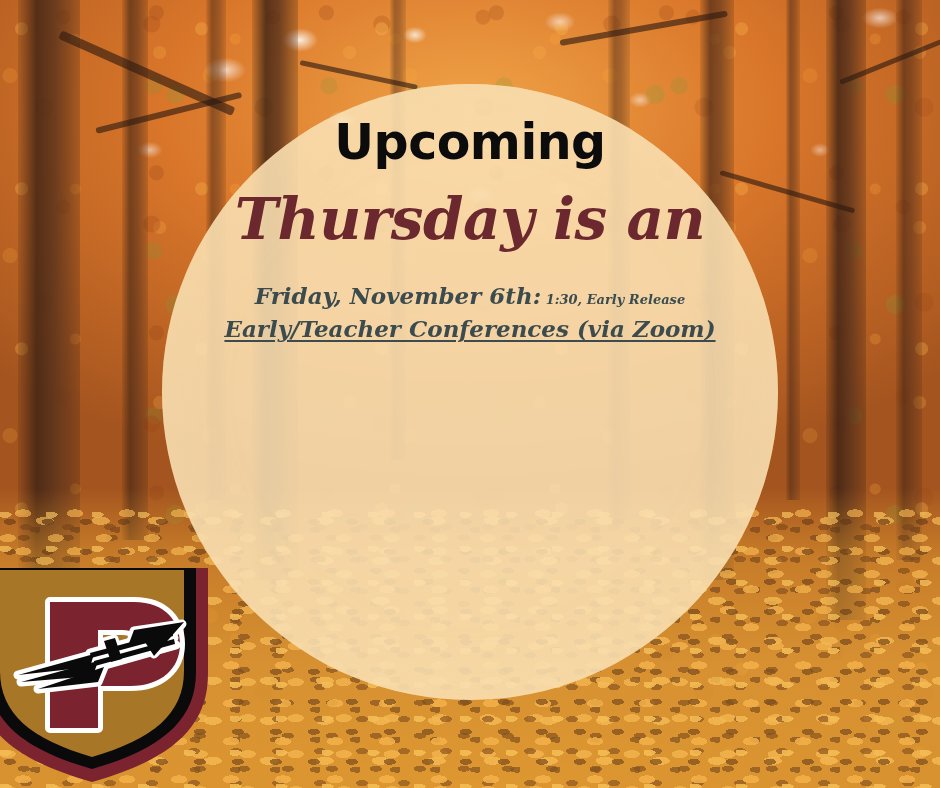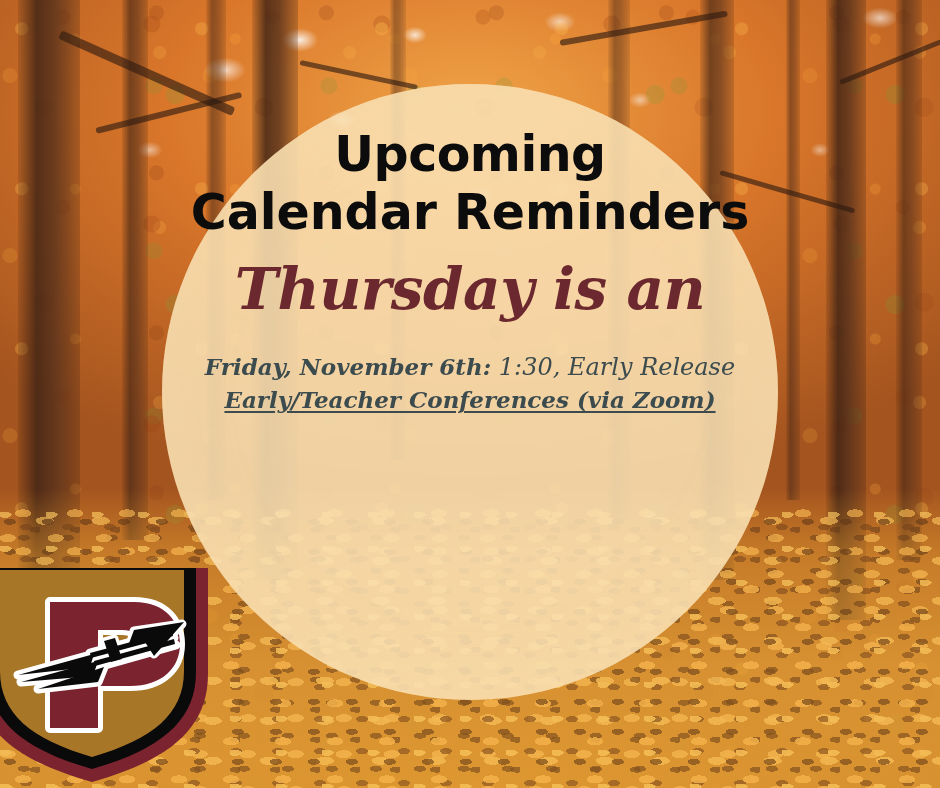--- a/index.html
+++ b/index.html
@@ -116,21 +116,21 @@
   
   .content {
     position: absolute;
     left: 162px;
     top: 84px;
     width: 616px;
     height: 616px;
     text-align: center;
   }
   .headline {
-    margin: 16px;
+    margin: 4px;
     padding-top: 26px;
     font-family: "DejaVu Sans", sans-serif;
     font-weight: bold;
     font-size: 49px;
     line-height: 1.18;
     color: #0c0c0c;
     letter-spacing: -0.5px;
   }
   .headline .l2 { letter-spacing: 0px; }
 
@@ -154,21 +154,21 @@
     line-height: 1.42;
     color: #3b4b4e;
   }
   .details .row { white-space: nowrap; }
   .details b { font-weight: bold; }
   .details .u {
     font-weight: bold;
     text-decoration: underline;
     text-underline-offset: 3px;
   }
-  .details .light { font-weight: normal; font-size: 24px; }
+  .details .light { font-weight: bold; font-size: 13px; }
 
   
   .logo {
     position: absolute;
     left: -6px;
     bottom: 2px;
     width: 232px;
     height: 218px;
   }
   .logo svg { display: block; width: 100%; height: 100%; }
@@ -203,21 +203,20 @@
     <div class="ground"></div>
     <div class="litter"></div>
   </div>
 
   <div class="circle"></div>
 
   <div class="content">
 
     <h1 class="headline">
       <span class="l1">Upcoming</span><br>
-      <span class="l2">Calendar  Reminders</span>
     </h1>
 
     <div class="slogan">
       <span>Thursday is an</span><br>
     </div>
 
     <div class="details">
       <div class="row">
         <b>Friday, November 6th:</b><span class="light"> 1:30, Early Release</span>
       </div>

